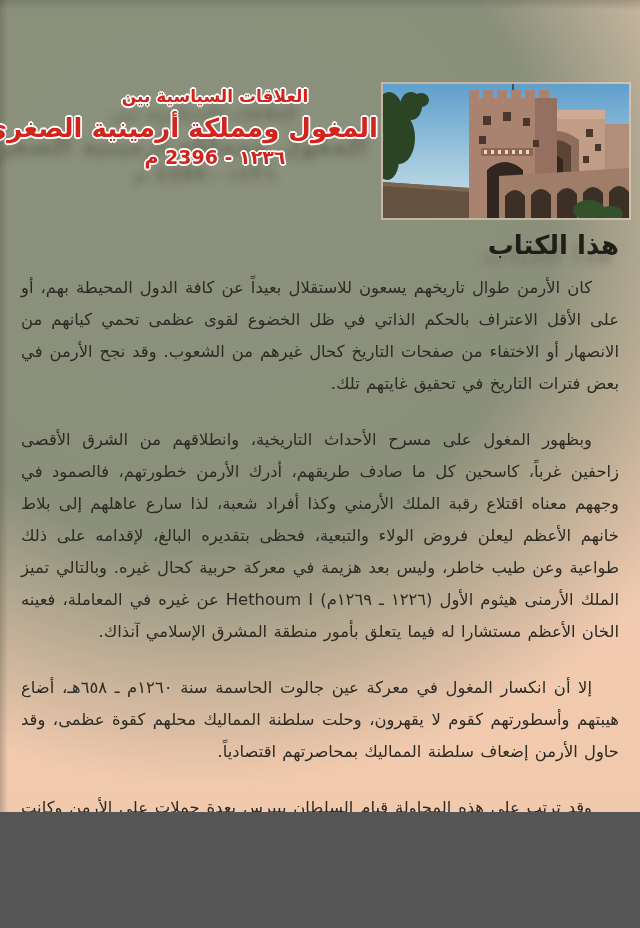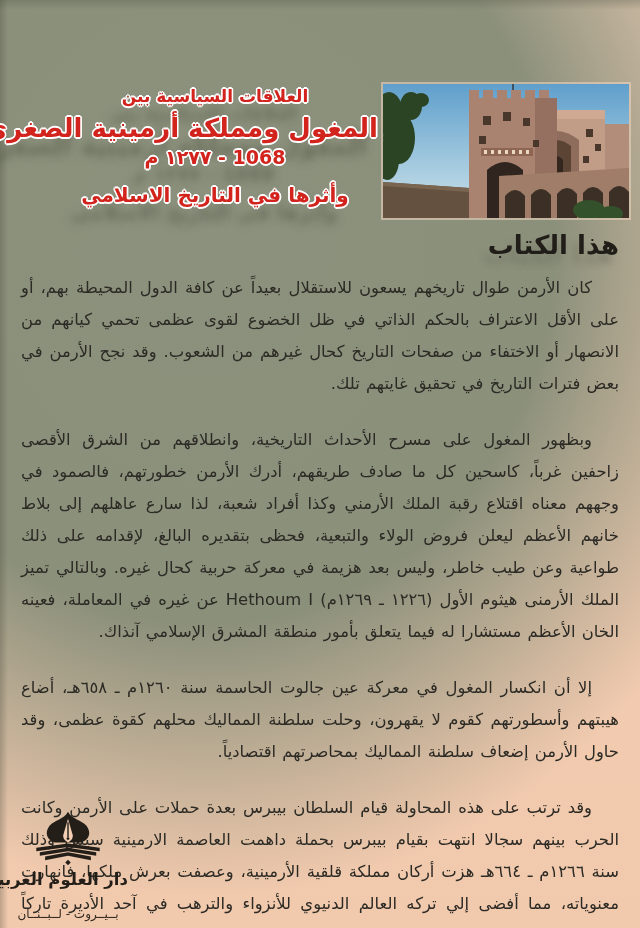--- a/index.html
+++ b/index.html
@@ -1,18 +1,18 @@
 <!DOCTYPE html>
 <html lang="ar" dir="rtl"><head>
 <meta charset="utf-8">
 <style>
   html,body{margin:0;padding:0;background:#555;}
   .page{
     position:relative;
-    width:640px;height:928px;
+    width:640px;height:812px;
     margin:0 auto;
     overflow:hidden;
     direction:rtl;
     font-family:"DejaVu Sans",sans-serif;
     background:
       linear-gradient(to left, rgba(70,70,55,0) calc(100% - 8px), rgba(70,70,55,0.30) 100%),
       linear-gradient(to bottom, rgba(80,84,68,0.30) 0, rgba(80,84,68,0) 10px),
       radial-gradient(130% 98% at 32% 26%, #8c917d 0%, #8b907b 42%, rgba(139,144,123,0) 72%),
       linear-gradient(180deg,#f4d2ba 0%, #f2ccb1 60%, #f1c9ad 100%);
   }
@@ -68,22 +68,21 @@
   .pub-loc{font-size:12px;margin-top:18px;letter-spacing:1px;color:#33291f;}
 </style>
 </head>
 <body>
 
 <div class="page">
 
   <header class="title-block">
     <div class="title-l1">العلاقات السياسية بين</div>
     <div class="title-l2">المغول ومملكة أرمينية الصغرى</div>
-    <div class="title-l3">1068 - ١٢٧٧ م</div>
-    <div class="title-l4">وأثرها في التاريخ الاسلامي</div>
+    <div class="title-l3">١٢٣٦ - 2396 م</div>
   </header>
 
   <figure class="photo">
     <svg viewBox="0 0 246 134" preserveAspectRatio="none">
       <defs>
         <linearGradient id="sky" x1="0" y1="0" x2="0" y2="1">
           <stop offset="0" stop-color="#5f9fcc"></stop>
           <stop offset="0.65" stop-color="#a9cde0"></stop>
           <stop offset="1" stop-color="#cfe2ea"></stop>
         </linearGradient>

